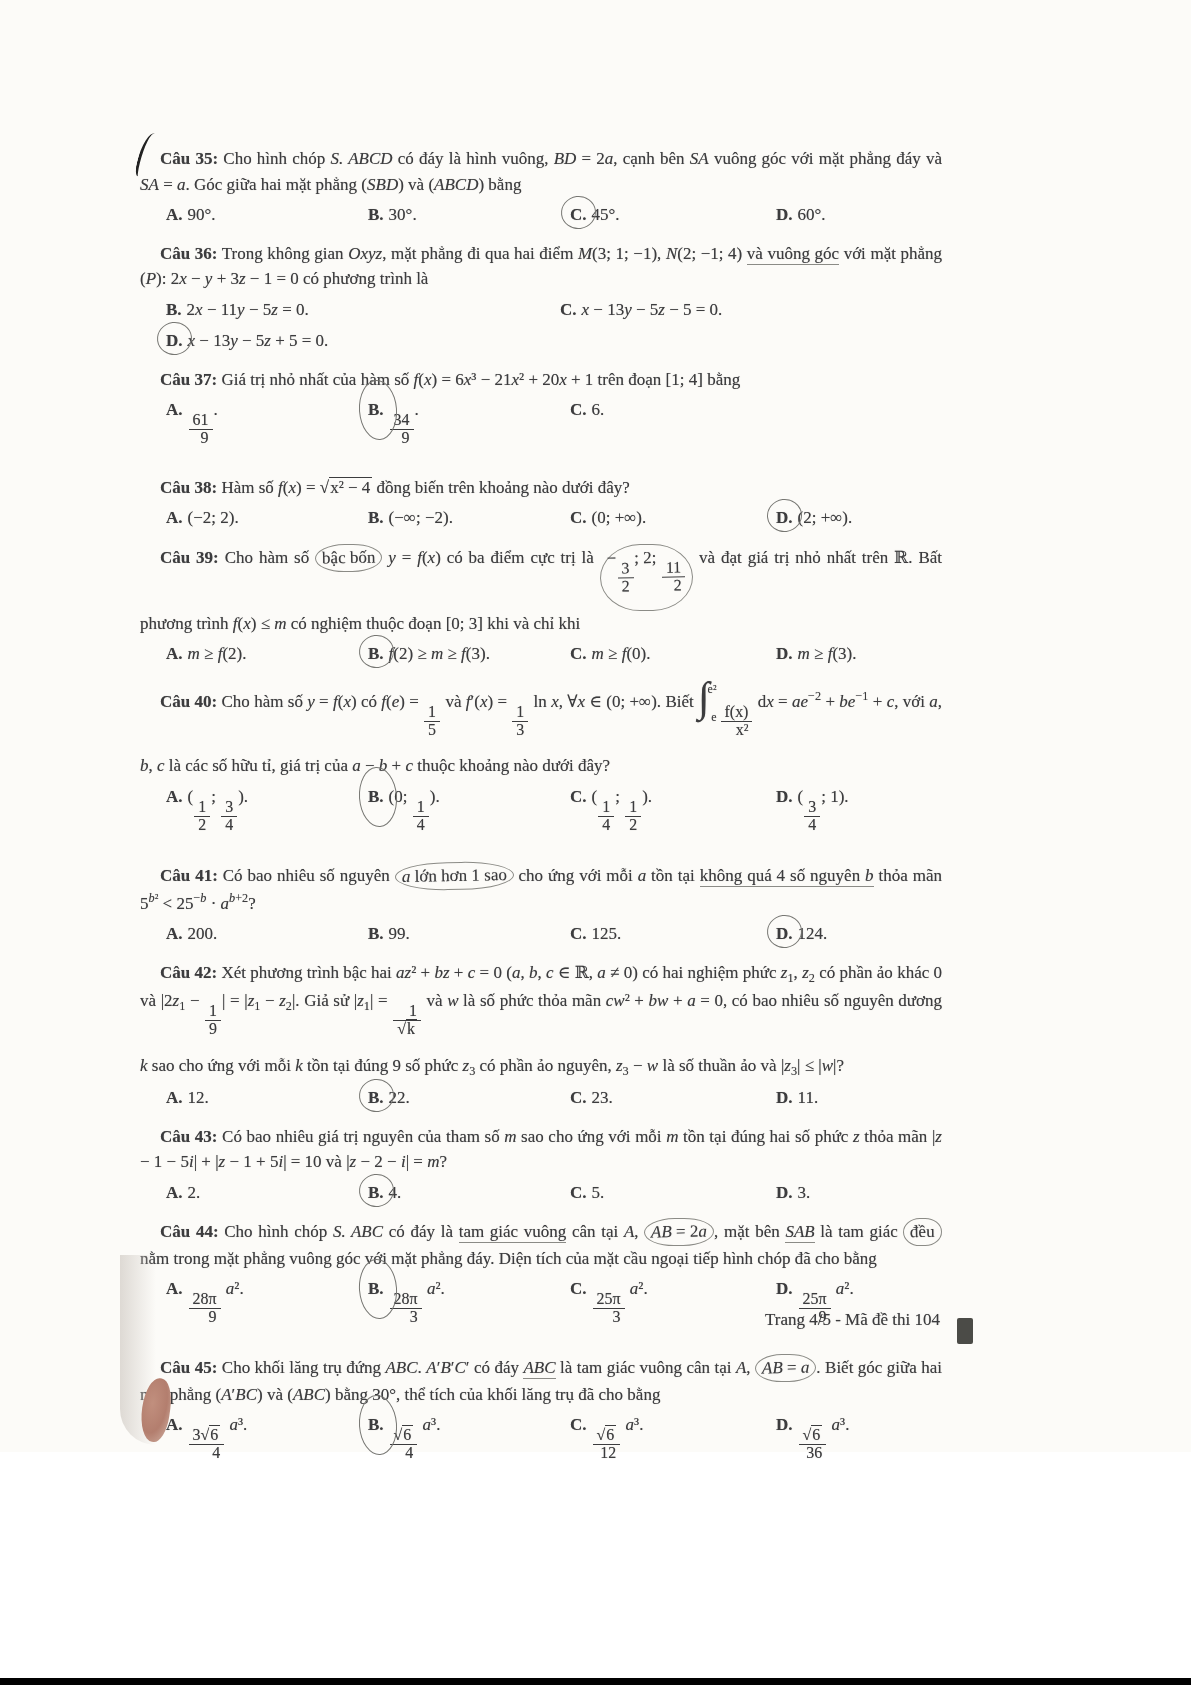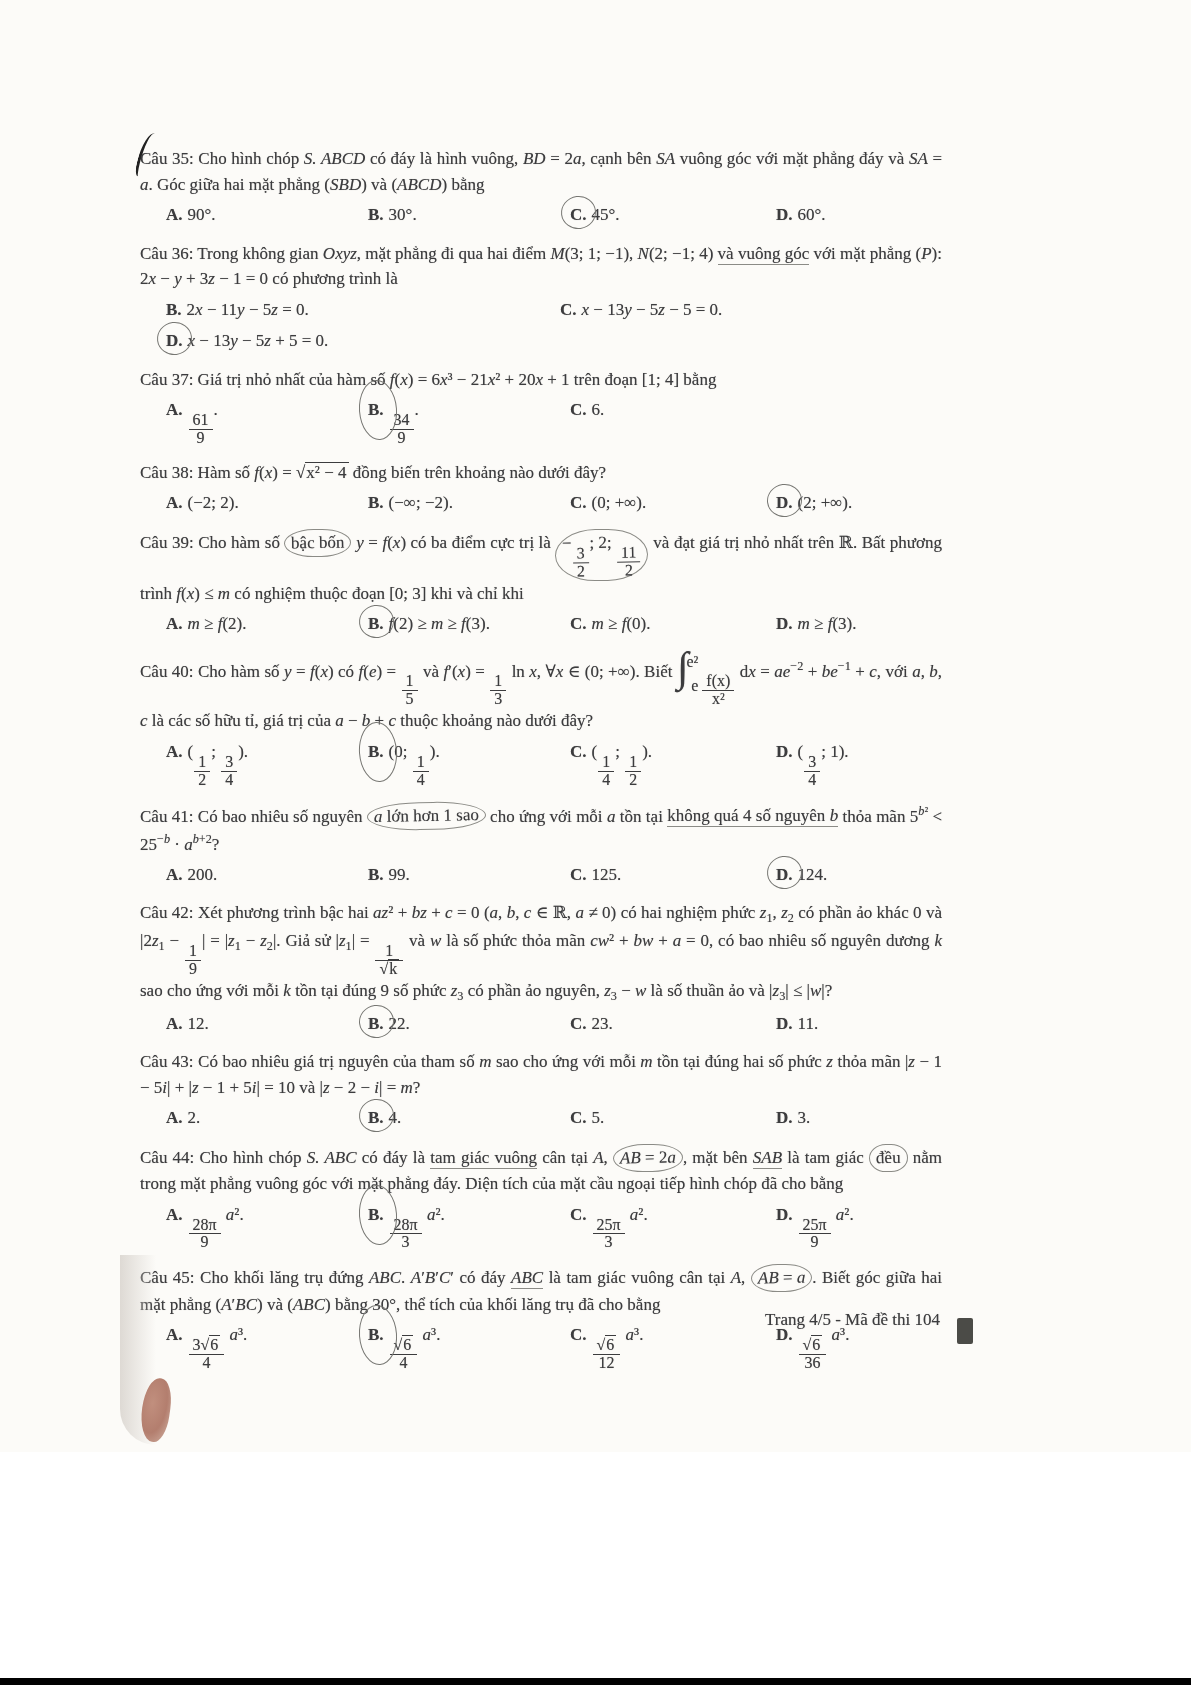--- a/index.html
+++ b/index.html
@@ -8,21 +8,21 @@
     font-family:"Liberation Serif","DejaVu Serif",serif;
   }
   .paper{position:absolute;left:0;top:0;width:1191px;height:1452px;background:#fcfbf8;}
   .content{
     position:absolute;left:140px;top:146px;width:802px;
     color:#3c3c3e;font-size:17px;line-height:1.5;
     text-shadow:0 0 0.7px rgba(70,70,70,0.55);
   }
   .question{margin-bottom:11px;}
   .stem{text-align:justify;}
-  .qlabel{font-weight:normal;}
+  .qlabel{font-weight:bold;padding-left:20px;}
   .opts{margin-top:3px;padding-left:26px;display:grid;column-gap:16px;}
   .opts.cols4{grid-template-columns:186px 186px 190px 1fr;}
   .opts.cols2{grid-template-columns:378px 1fr;row-gap:2px;}
   .opt{white-space:nowrap;padding:2px 0;}
   .okey{font-weight:bold;margin-right:5px;position:relative;display:inline-block;}
   
   .circle .okey::after{
     content:"";position:absolute;left:-9px;top:-6px;width:33px;height:31px;
     border:1.6px solid #767672;border-radius:50%;transform:rotate(-7deg);
   }
@@ -30,30 +30,30 @@
     content:"";position:absolute;left:-9px;top:-17px;width:36px;height:58px;
     border:1.6px solid #767672;border-radius:50%;transform:rotate(-4deg);
   }
   .slash .okey::after{
     content:"";position:absolute;left:2px;top:-8px;width:2px;height:32px;
     background:#5c5c58;transform:rotate(38deg);
   }
   
   sup,sub{font-size:0.72em;}
   .frac{
-    display:inline-flex;flex-direction:column;text-align:center;
-    vertical-align:-0.62em;line-height:1.06;font-size:0.94em;margin:0 1px;
+    display:inline-flex;flex-direction:column;text-align:right;
+    vertical-align:-0.62em;line-height:1.06;font-size:0.94em;margin:15px 1px;
   }
   .fn{border-bottom:1.3px solid currentColor;padding:0 4px;}
   .fd{padding:0 4px;}
   .sqrt{white-space:nowrap;}
   .rad{border-top:1.3px solid currentColor;padding:0 2px 0 1px;}
   .bigint{display:inline-flex;vertical-align:middle;margin:0 3px 0 0;}
   .isym{font-size:42px;line-height:0.85;}
-  .ib{display:inline-flex;flex-direction:column;justify-content:space-between;font-size:16px;height:46px;margin-left:-2px;}
+  .ib{display:inline-flex;flex-direction:column;justify-content:space-between;font-size:12px;height:46px;margin-left:-2px;}
   .ihi{align-self:flex-start;}
   .ilo{align-self:flex-end;}
   
   .circ{border:1.5px solid #8b8b86;border-radius:45%/52%;padding:0 6px;display:inline-block;transform:rotate(-1deg);}
   .hand-underline{border-bottom:1.5px solid #8b8b86;padding-bottom:1px;}
   .footer{
     position:absolute;left:140px;top:1280px;width:800px;text-align:right;
     color:#3c3c3e;font-size:17px;text-shadow:0 0 0.7px rgba(70,70,70,0.55);margin-top:30px;
   }
   

